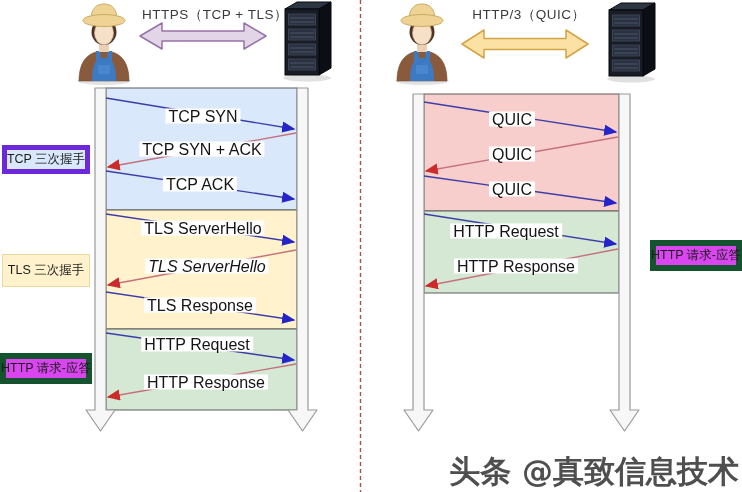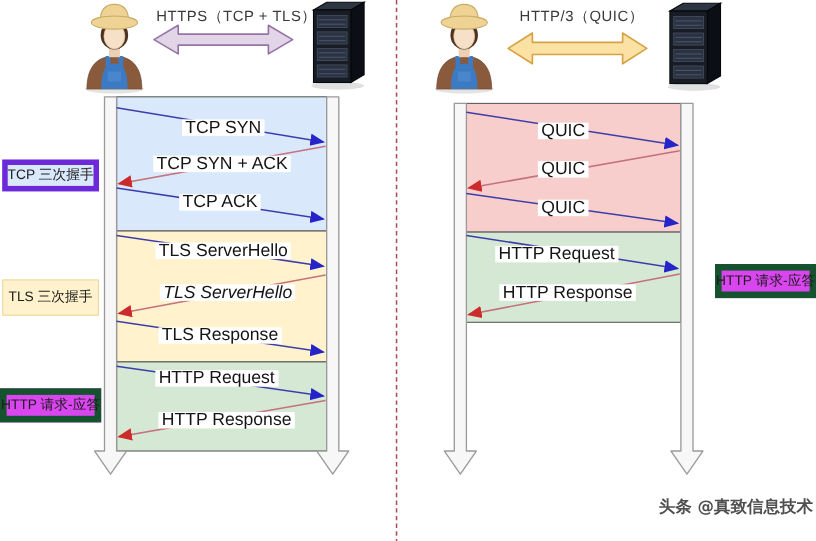--- a/index.html
+++ b/index.html
@@ -17,21 +17,21 @@
   }
   .plabel{
     position:absolute;display:flex;align-items:center;justify-content:center;
     font-size:12.5px;color:#1c1c1c;white-space:nowrap;box-sizing:border-box;
   }
   .pl-blue{background:#dae8fc;border:5px solid #6d28d9;}
   .pl-yellow{background:#fff2cc;border:1px solid #ecd9a0;}
   .pl-green{background:#d946ef;border:6px solid #14532d;}
   .watermark{
     position:absolute;right:3px;top:451px;
-    font-size:15px;font-weight:bold;color:#4f4f4f;white-space:nowrap;
+    font-size:31px;font-weight:bold;color:#4f4f4f;white-space:nowrap;
     text-shadow:2px 2px 0 #ffffff,1px 1px 0 #ffffff,-1px -1px 0 rgba(255,255,255,.6);
     font-family:"DejaVu Sans","Liberation Sans",sans-serif;
   }
 </style>
 </head>
 <body>
 
 <div class="stage">
 
   <svg class="layer" width="742" height="492" viewBox="0 0 742 492">

